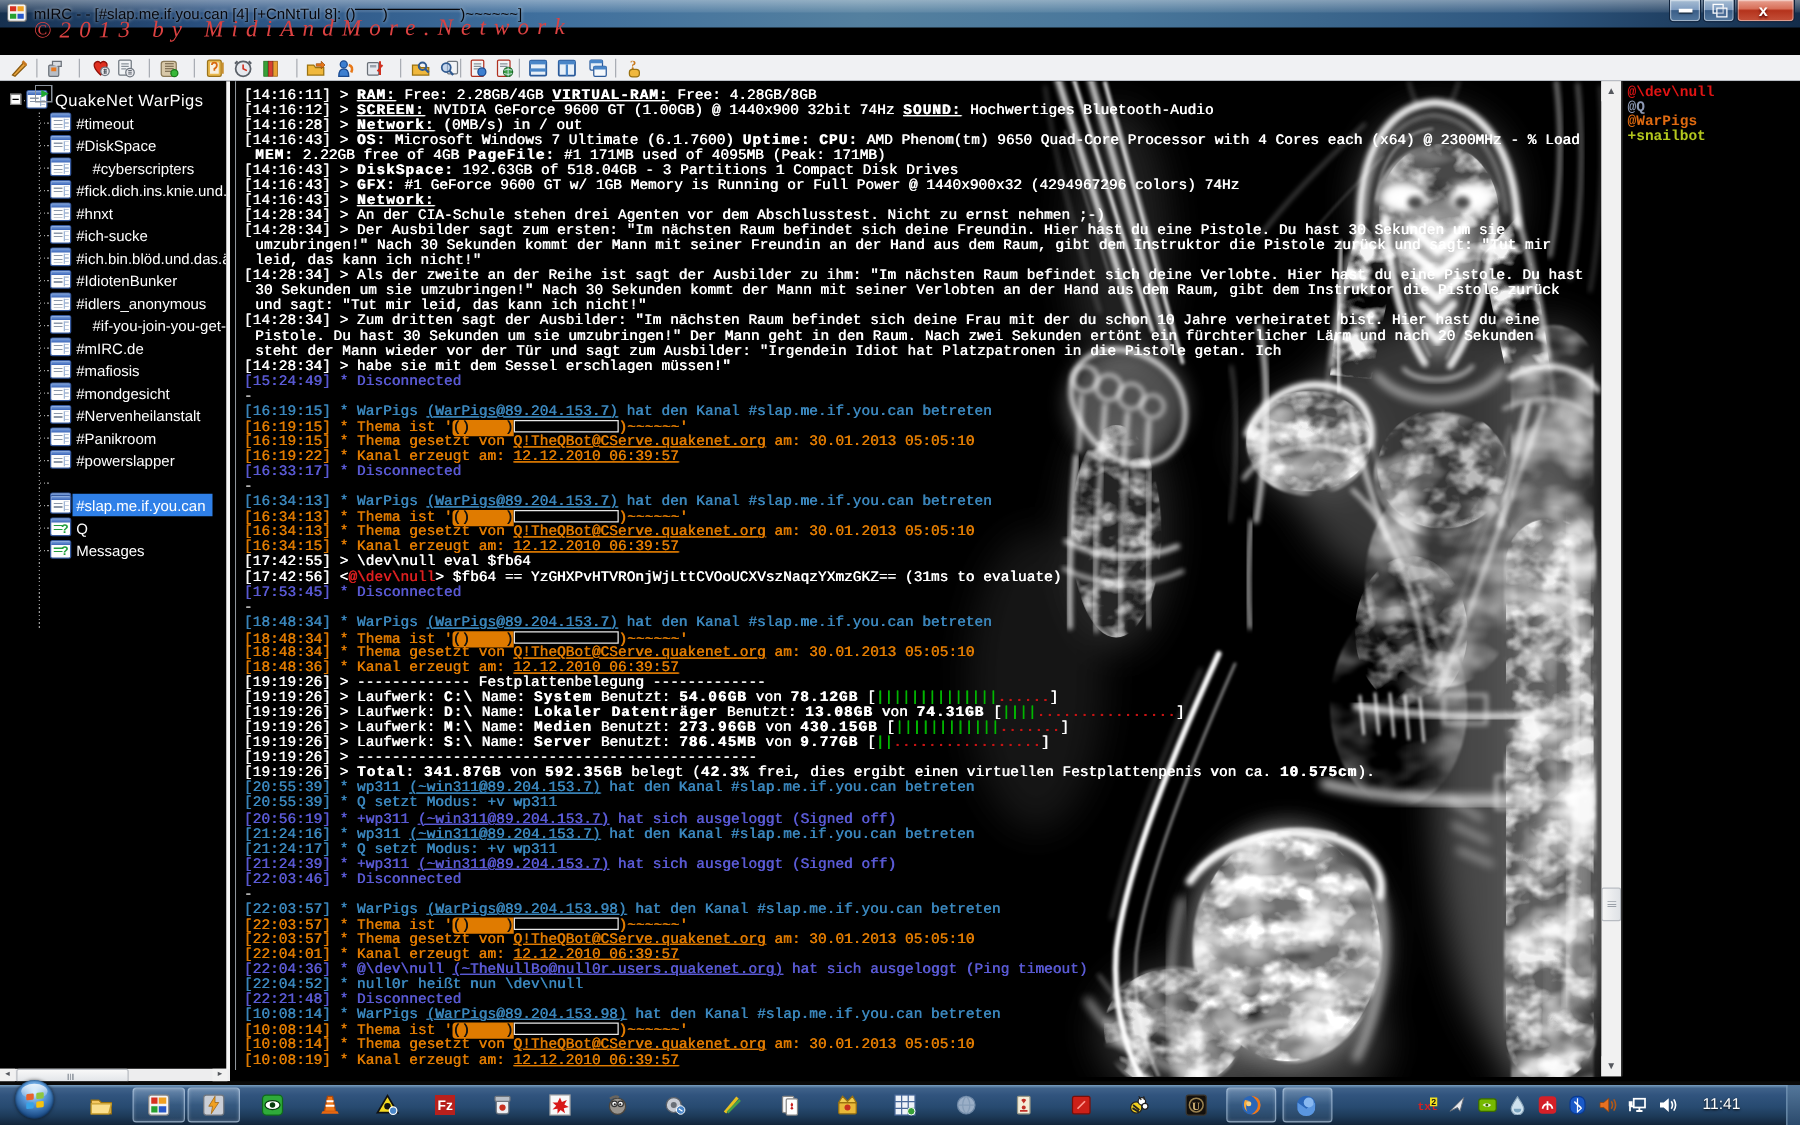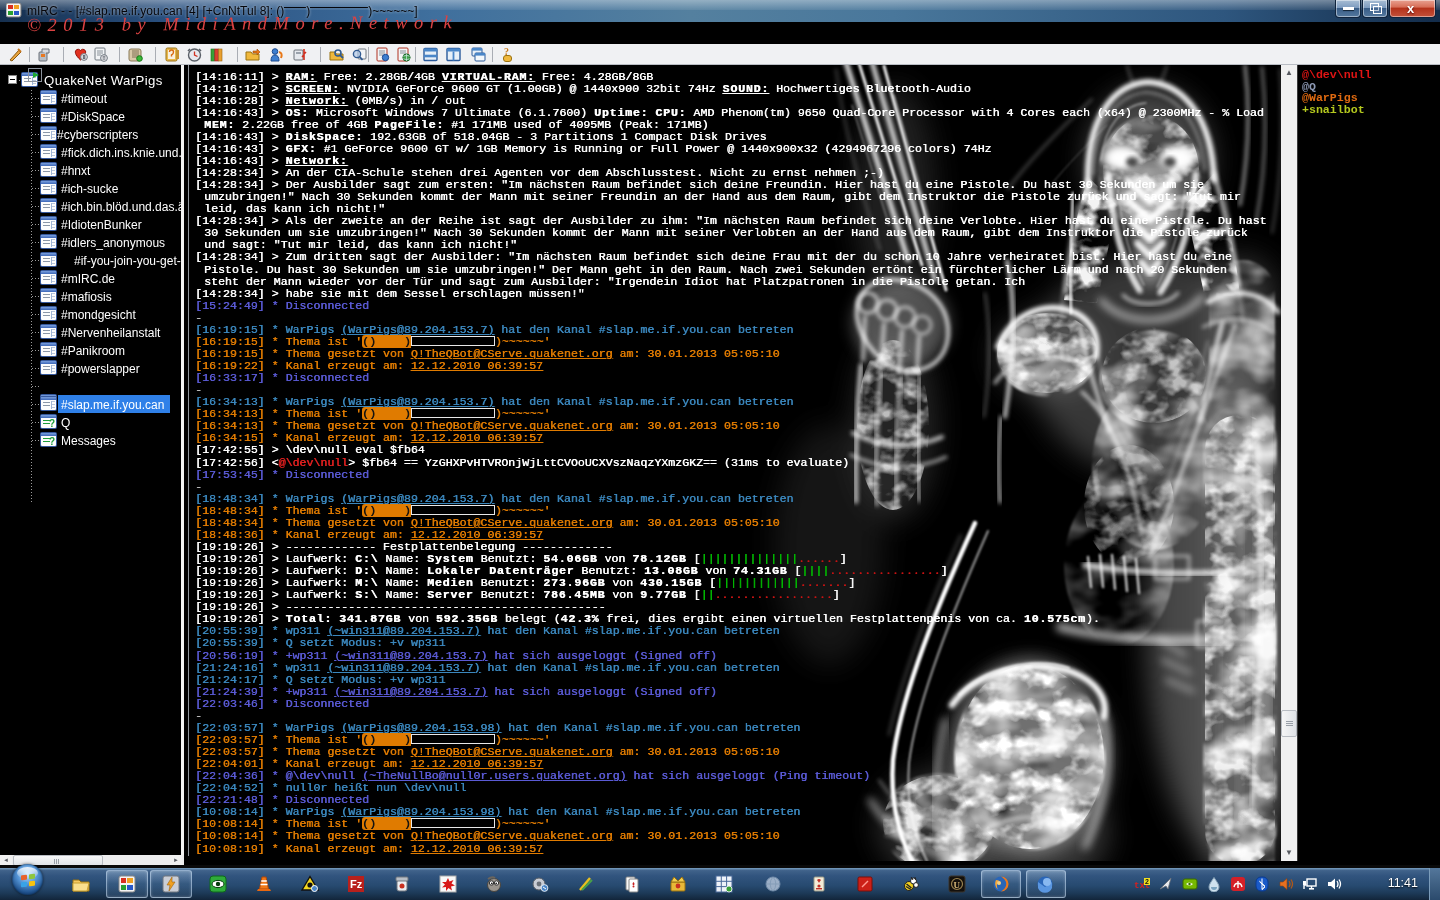--- a/index.html
+++ b/index.html
@@ -80,21 +80,21 @@
 #hthumb:before{content:"";position:absolute;top:3px;left:40px;width:5px;height:5px;
  background:repeating-linear-gradient(90deg,#9aa0a8 0 1px,transparent 1px 2px)}
 
 #bframe{position:absolute;left:0;top:865px;width:1440px;height:3px;background:#0a0a0a}
 #taskbar{position:absolute;left:0;top:868px;width:1440px;height:32px;
  background:linear-gradient(180deg,#7aa0c2 0%,#40628a 8%,#31547e 25%,#274a70 55%,#1d3a58 78%,#12253a 100%)}
 .wbox{position:absolute;top:2px;width:42px;height:28px;border:1px solid rgba(210,230,250,.55);border-radius:3px;
  background:linear-gradient(180deg,rgba(195,222,246,.35),rgba(130,170,210,.14) 50%,rgba(95,135,180,.22));box-shadow:inset 0 0 3px rgba(255,255,255,.25)}
 .tbi{position:absolute;top:6px;width:20px;height:20px}
 .tri{position:absolute;top:8px;width:16px;height:16px}
-#clock{position:absolute;left:1362px;top:8px;width:56px;text-align:right;color:#fff;font-size:12.5px;text-shadow:0 1px 2px #000}
+#clock{position:absolute;left:1362px;top:8px;width:56px;text-align:left;color:#fff;font-size:12.5px;text-shadow:0 1px 2px #000}
 #sdesk{position:absolute;left:1429px;top:0;width:11px;height:32px;background:linear-gradient(180deg,#54779b,#2b4a6c);border-left:1px solid #7b9cba}
 
 #orb{position:absolute;left:12px;top:-4px;width:31px;height:31px;border-radius:50%;
  background:radial-gradient(circle at 50% 32%,#bfe3ff 0%,#5596d8 38%,#1e4f8a 72%,#0c2c55 100%);box-shadow:inset 0 0 2px #071c33,0 0 3px rgba(0,0,0,.6)}
 #orb:before{content:"";position:absolute;left:5px;top:3px;width:21px;height:12px;border-radius:50%;background:linear-gradient(180deg,rgba(255,255,255,.85),rgba(255,255,255,.06))}
 .fl{position:absolute;width:6px;height:5px;border-radius:1px}
 </style></head>
 <body>
 <div id="scr">
 <div id="tbar">
@@ -255,21 +255,21 @@
           <div class="cico " style="left:41px">
             <div class="col"></div>
           </div>
           <div class="txt" style="left:61px">#DiskSpace</div>
         </div>
 <div class="hdots" style="left:32px;top:68.6px"></div>
 <div class="trow" style="top:59.6px">
           <div class="cico " style="left:41px">
             <div class="col"></div>
           </div>
-          <div class="txt" style="left:57px">#cyberscripters</div>
+          <div class="txt" style="left:74px">#cyberscripters</div>
         </div>
 <div class="hdots" style="left:32px;top:86.6px"></div>
 <div class="trow" style="top:77.6px">
           <div class="cico " style="left:41px">
             <div class="col"></div>
           </div>
           <div class="txt" style="left:61px">#fick.dich.ins.knie.und.</div>
         </div>
 <div class="hdots" style="left:32px;top:104.6px"></div>
 <div class="trow" style="top:95.6px">

